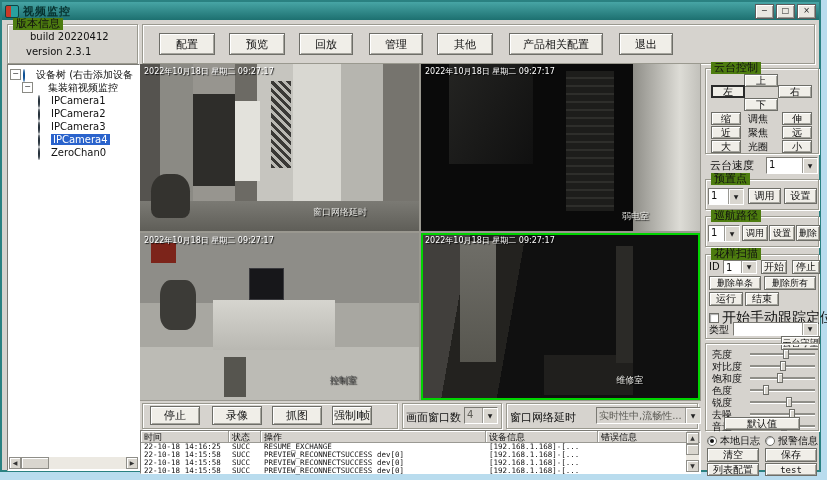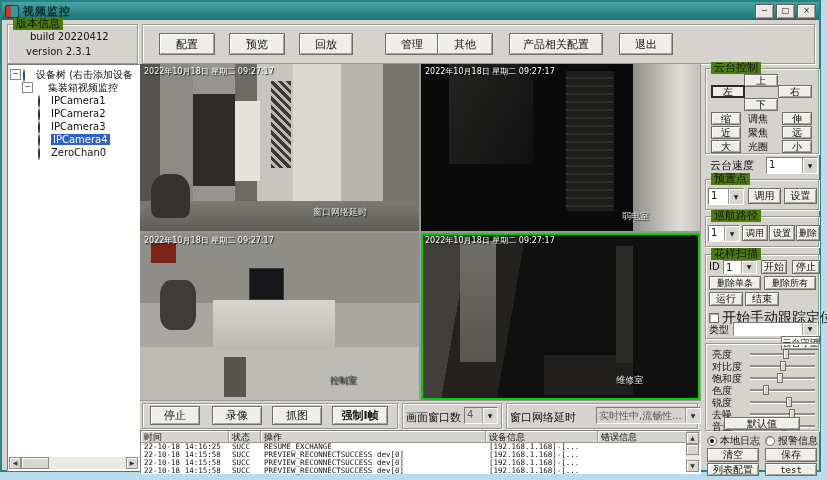--- a/index.html
+++ b/index.html
@@ -87,21 +87,21 @@
   <div class="groupbox" id="verbox">
     <span class="legend">版本信息</span>
     <span class="vline" style="left:22px;top:6px;">build 20220412</span>
     <span class="vline" style="left:18px;top:21px;">version 2.3.1</span>
   </div>
 
   <div class="groupbox" id="toolbarframe">
     <div class="b3d tbtn" style="left:16px;width:56px;">配置</div>
     <div class="b3d tbtn" style="left:86px;width:56px;">预览</div>
     <div class="b3d tbtn" style="left:156px;width:54px;">回放</div>
-    <div class="b3d tbtn" style="left:226px;width:54px;margin-left:16px;">管理</div>
+    <div class="b3d tbtn" style="left:226px;width:54px;">管理</div>
     <div class="b3d tbtn" style="left:294px;width:56px;">其他</div>
     <div class="b3d tbtn" style="left:366px;width:94px;">产品相关配置</div>
     <div class="b3d tbtn" style="left:476px;width:54px;">退出</div>
   </div>
 
   <div id="tree">
     <div class="trow" style="margin-top:3px;">
       <span class="expander">−</span>
       <span class="ticon"><span class="globe"></span></span>
       <span>设备树 (右击添加设备</span>
@@ -174,21 +174,21 @@
       <div class="dec" style="left:70%;top:8%;width:6%;height:70%;background:#2b2a27;"></div>
       <span class="ts">2022年10月18日 星期二 09:27:17</span>
       <span class="camname" style="left:70%;bottom:8%;">维修室</span>
     </div>
   </div>
 
   <div class="ctlframe" style="left:140px;width:256px;"></div>
   <div class="b3d pbtn" style="left:148px;width:50px;">停止</div>
   <div class="b3d pbtn" style="left:210px;width:50px;">录像</div>
   <div class="b3d pbtn" style="left:270px;width:50px;">抓图</div>
-  <div class="b3d pbtn" style="left:330px;width:56px;font-weight:bold;">强制I帧</div>
+  <div class="b3d pbtn" style="left:330px;width:40px;">强制I帧</div>
 
   <div class="ctlframe" style="left:400px;width:100px;"></div>
   <span class="ctl-label" style="left:404px;">画面窗口数</span>
   <div class="combo disabled" style="left:462px;top:405px;width:34px;">
     <span class="cval">4</span>
     <span class="carr">▼</span>
   </div>
 
   <div class="ctlframe" style="left:504px;width:192px;"></div>
   <span class="ctl-label" style="left:508px;">窗口网络延时</span>

